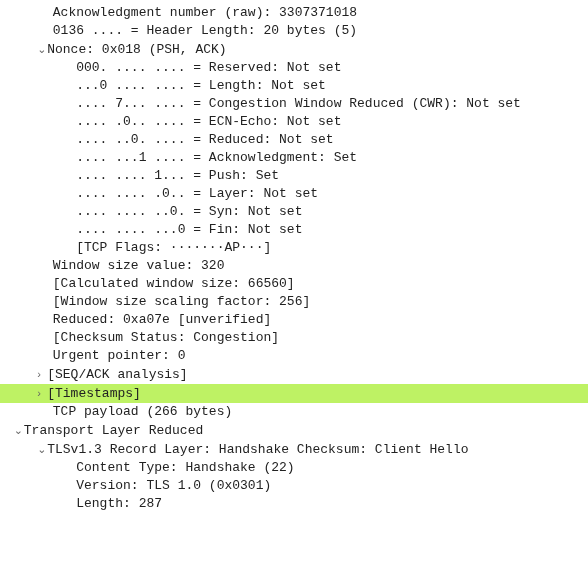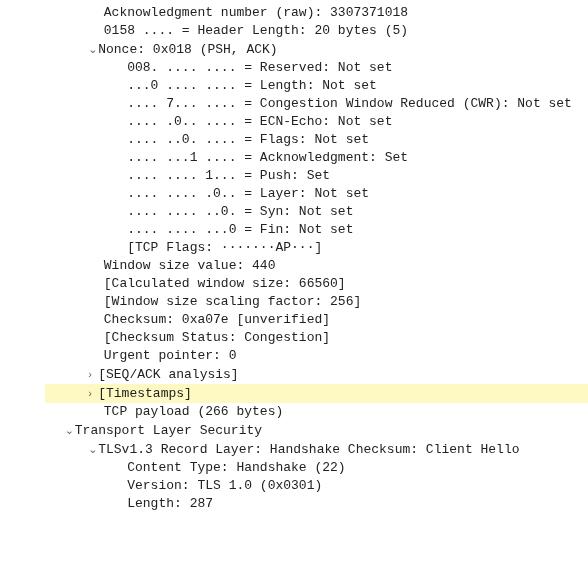--- a/index.html
+++ b/index.html
@@ -8,58 +8,57 @@
     font-family: Consolas, 'Courier New', monospace;
     font-size: 13px;
     line-height: 18px;
     color: #222;
     background: #fff;
     width: 588px;
     overflow: hidden;
   }
   .row {
     white-space: pre;
-    padding-left: 12px;
+    padding-left: 6px;
     cursor: default;
-    margin-left: 45px;
   }
   .row.hl {
-    background: #fef9c3;
+    background: #bef264;
   }
   .caret {
     display: inline-block;
     width: 10px;
     color: #666;
     font-family: Arial, sans-serif;
     font-size: 11px;
   }
 </style>
 </head>
 <body>
 
 <div class="row">      <span>Acknowledgment number (raw): 3307371018</span></div>
-<div class="row">      <span>0158 .... = Header Length: 20 bytes (5)</span></div>
+<div class="row">      <span>0136 .... = Header Length: 20 bytes (5)</span></div>
 <div class="row">    <span class="caret">⌄</span><span>Nonce: 0x018 (PSH, ACK)</span></div>
-<div class="row">         <span>008. .... .... = Reserved: Not set</span></div>
+<div class="row">         <span>000. .... .... = Reserved: Not set</span></div>
 <div class="row">         <span>...0 .... .... = Length: Not set</span></div>
 <div class="row">         <span>.... 7... .... = Congestion Window Reduced (CWR): Not set</span></div>
 <div class="row">         <span>.... .0.. .... = ECN-Echo: Not set</span></div>
-<div class="row">         <span>.... ..0. .... = Flags: Not set</span></div>
+<div class="row">         <span>.... ..0. .... = Reduced: Not set</span></div>
 <div class="row">         <span>.... ...1 .... = Acknowledgment: Set</span></div>
 <div class="row">         <span>.... .... 1... = Push: Set</span></div>
 <div class="row">         <span>.... .... .0.. = Layer: Not set</span></div>
 <div class="row">         <span>.... .... ..0. = Syn: Not set</span></div>
 <div class="row">         <span>.... .... ...0 = Fin: Not set</span></div>
 <div class="row">         <span>[TCP Flags: ·······AP···]</span></div>
-<div class="row">      <span>Window size value: 440</span></div>
+<div class="row">      <span>Window size value: 320</span></div>
 <div class="row">      <span>[Calculated window size: 66560]</span></div>
 <div class="row">      <span>[Window size scaling factor: 256]</span></div>
-<div class="row">      <span>Checksum: 0xa07e [unverified]</span></div>
+<div class="row">      <span>Reduced: 0xa07e [unverified]</span></div>
 <div class="row">      <span>[Checksum Status: Congestion]</span></div>
 <div class="row">      <span>Urgent pointer: 0</span></div>
 <div class="row">    <span class="caret">›</span><span>[SEQ/ACK analysis]</span></div>
 <div class="row hl">    <span class="caret">›</span><span>[Timestamps]</span></div>
 <div class="row">      <span>TCP payload (266 bytes)</span></div>
-<div class="row"> <span class="caret">⌄</span><span>Transport Layer Security</span></div>
+<div class="row"> <span class="caret">⌄</span><span>Transport Layer Reduced</span></div>
 <div class="row">    <span class="caret">⌄</span><span>TLSv1.3 Record Layer: Handshake Checksum: Client Hello</span></div>
 <div class="row">         <span>Content Type: Handshake (22)</span></div>
 <div class="row">         <span>Version: TLS 1.0 (0x0301)</span></div>
 <div class="row">         <span>Length: 287</span></div>
 
 </body></html>

